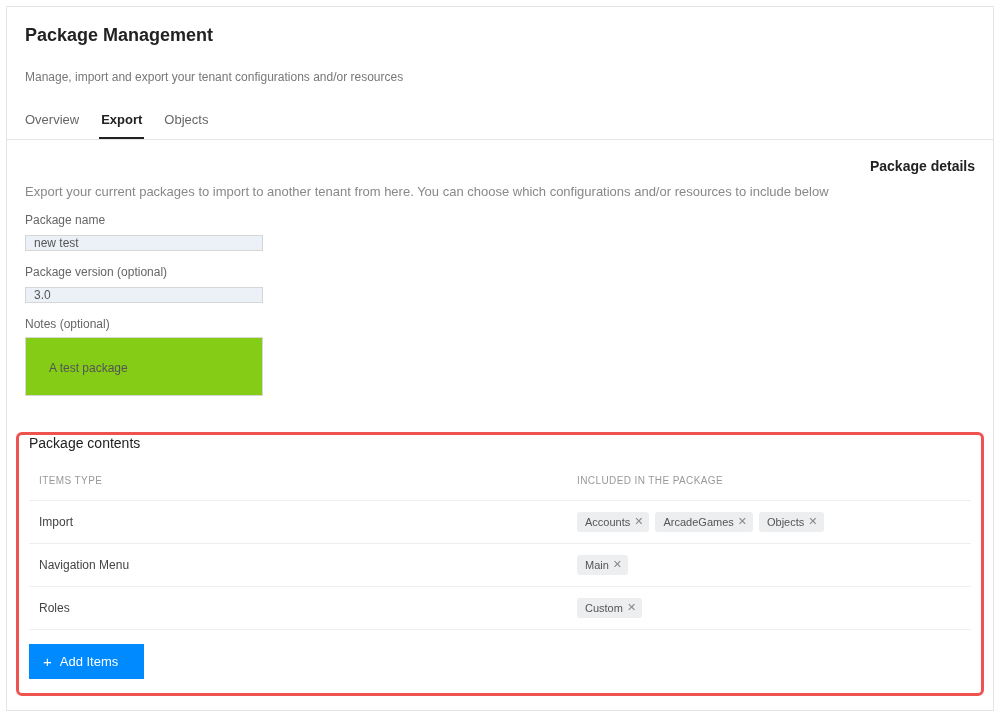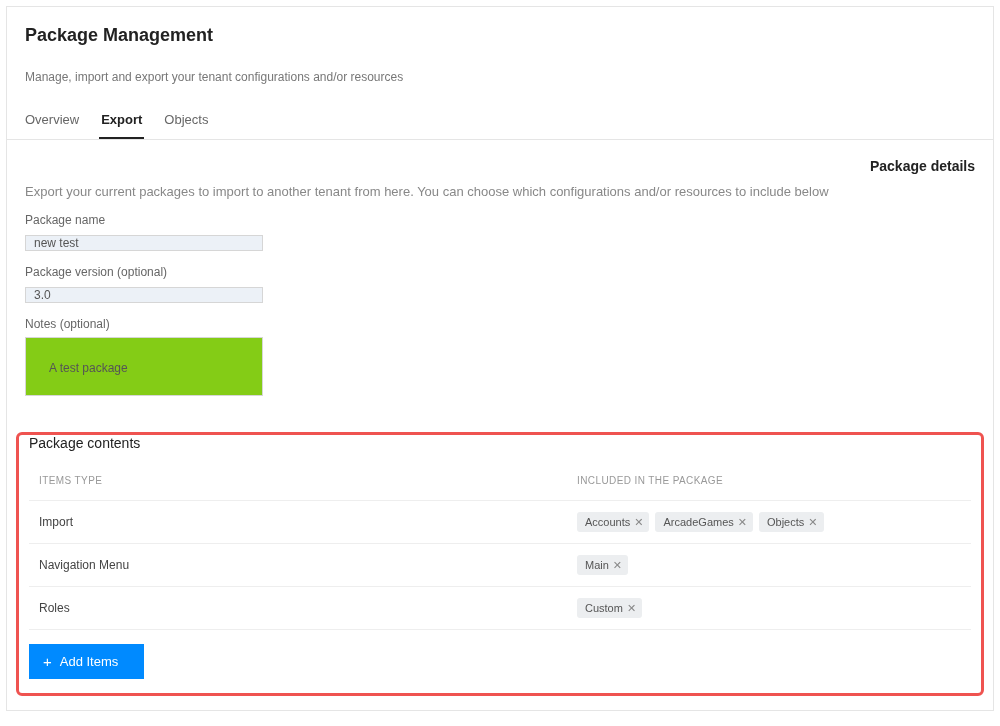--- a/index.html
+++ b/index.html
@@ -130,21 +130,21 @@
       gap: 6px;
       align-items: center;
     }
     .tag {
       background: #eceef0;
       border-radius: 3px;
       font-size: 11px;
       color: #555;
       padding: 4px 6px 4px 8px;
       display: inline-flex;
-      align-items: flex-end;
+      align-items: flex-start;
       gap: 4px;
     }
     .tag-x {
       color: #888;
       cursor: pointer;
       font-size: 11px;
       line-height: 1;
     }
     .add-items-btn {
       margin-top: 14px;

